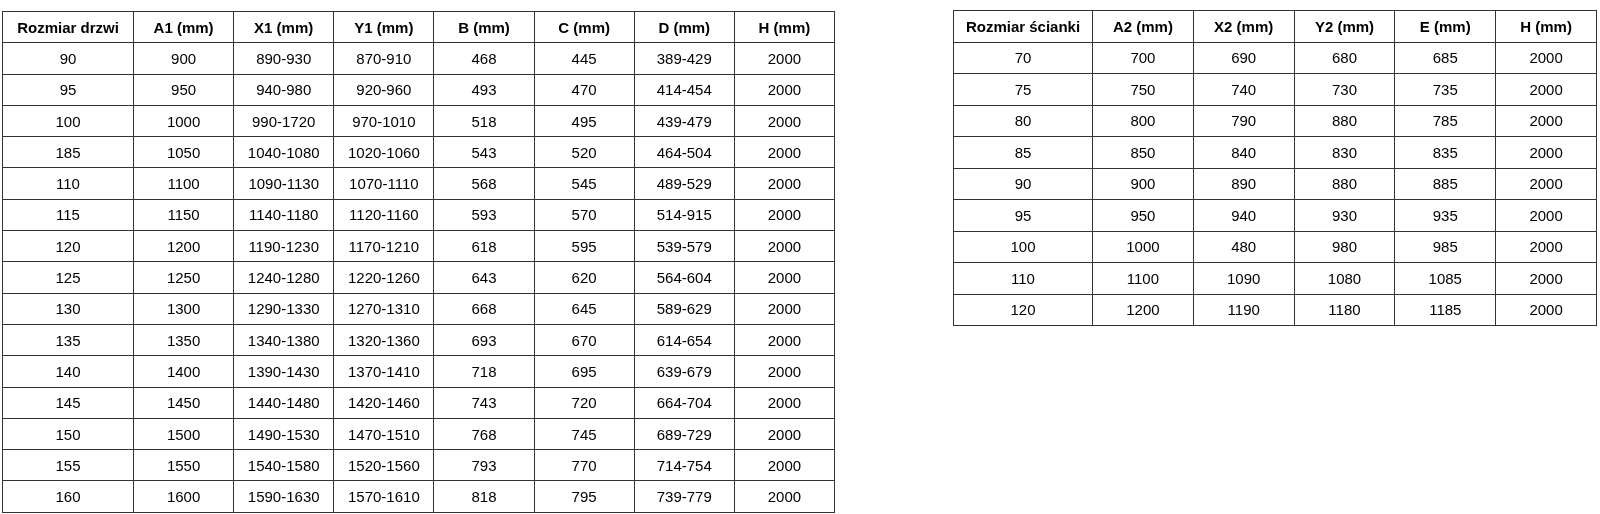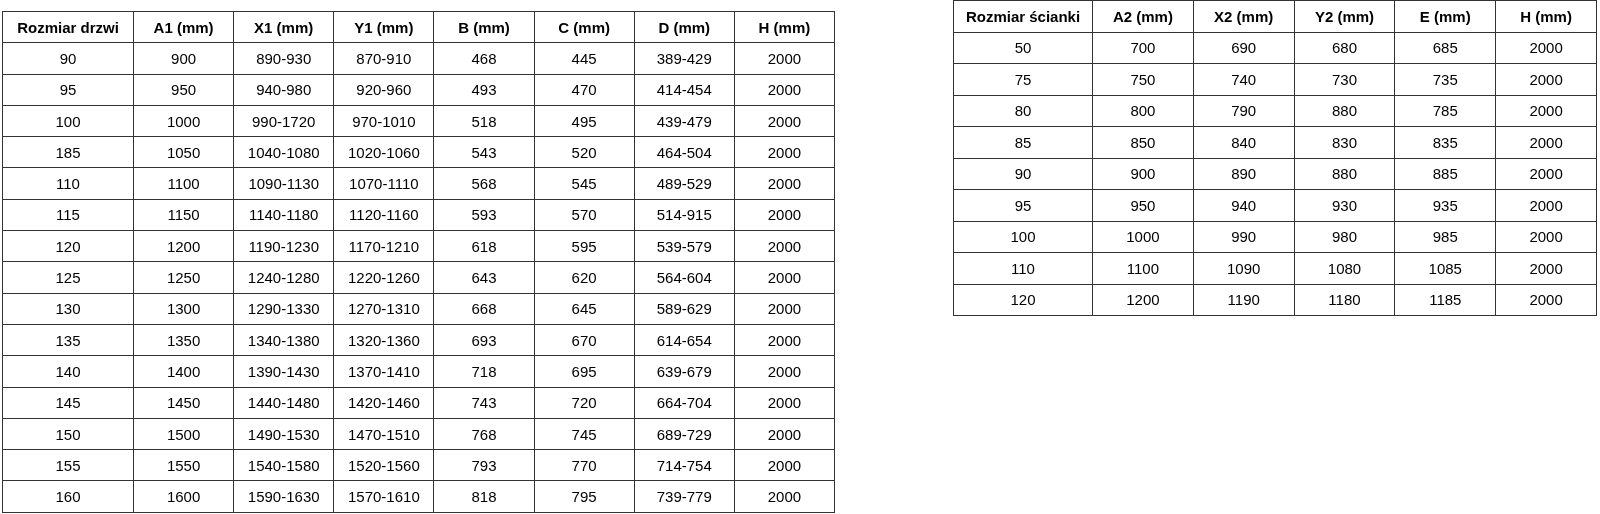--- a/index.html
+++ b/index.html
@@ -30,21 +30,21 @@
   th { font-weight: bold; }
   #left-table {
     left: 2px;
     top: 11px;
     width: 833px;
     height: 501px;
   }
   #left-table tr { height: 31.3px; }
   #right-table {
     left: 953px;
-    top: 0;
+    top: 10px;
     width: 644px;
     height: 316px;
   }
   #right-table tr { height: 31.5px; }
   .c-first-left  { width: 131px; }
   .c-first-right { width: 139px; }
 </style>
 </head>
 <body>
 
@@ -239,21 +239,21 @@
         <th>Rozmiar ścianki</th>
         <th>A2 (mm)</th>
         <th>X2 (mm)</th>
         <th>Y2 (mm)</th>
         <th>E (mm)</th>
         <th>H (mm)</th>
       </tr>
   </thead>
   <tbody>
       <tr>
-        <td>50</td>
+        <td>70</td>
         <td>700</td>
         <td>690</td>
         <td>680</td>
         <td>685</td>
         <td>2000</td>
       </tr>
       <tr>
         <td>75</td>
         <td>750</td>
         <td>740</td>
@@ -289,21 +289,21 @@
         <td>95</td>
         <td>950</td>
         <td>940</td>
         <td>930</td>
         <td>935</td>
         <td>2000</td>
       </tr>
       <tr>
         <td>100</td>
         <td>1000</td>
-        <td>990</td>
+        <td>480</td>
         <td>980</td>
         <td>985</td>
         <td>2000</td>
       </tr>
       <tr>
         <td>110</td>
         <td>1100</td>
         <td>1090</td>
         <td>1080</td>
         <td>1085</td>

